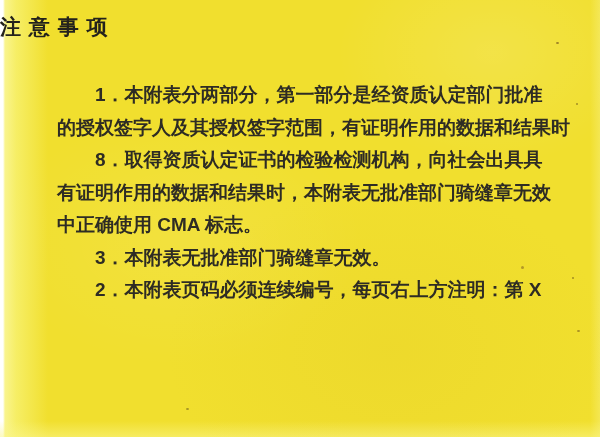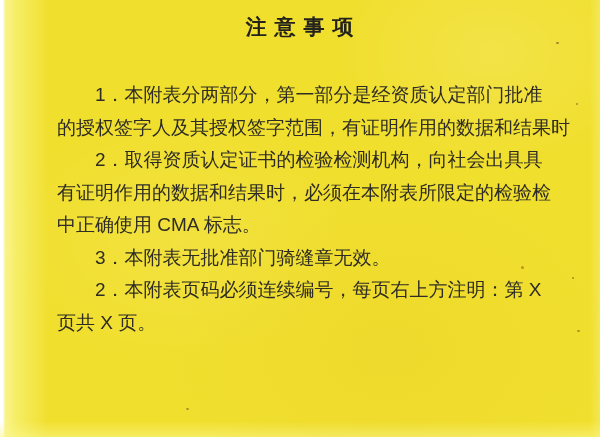--- a/index.html
+++ b/index.html
@@ -14,50 +14,49 @@
       radial-gradient(220px 160px at 82% 12%, rgba(255,255,255,0.12), transparent 70%),
       radial-gradient(260px 180px at 30% 55%, rgba(255,255,255,0.08), transparent 70%),
       radial-gradient(300px 220px at 65% 80%, rgba(205,170,25,0.10), transparent 75%),
       linear-gradient(to top, rgba(250,246,140,0.55), rgba(250,246,140,0) 16px),
       linear-gradient(to left, rgba(250,246,150,0.35), rgba(250,246,150,0) 10px),
       linear-gradient(to right, #ffffff 0px, #ffffff 3px, #f9f48d 5px, #f6ee66 16px, rgba(246,238,102,0) 48px),
       var(--paper, #f1df2e);
   }
   .title {
     position: absolute; top: 13px; left: 0; width: 100%; margin: 0;
-    text-align: center; font-size: 21px; font-weight: bold;
+    text-align: left; font-size: 21px; font-weight: bold;
     letter-spacing: 1px; color: #23221c;
   }
   .content {
     position: absolute; top: 79px; left: 57px; right: 16px;
-    font-size: 19px; line-height: 32.5px; font-weight: 400;
+    font-size: 19px; line-height: 32.5px; font-weight: 700;
   }
   .line { white-space: nowrap; }
   .indent { padding-left: 38px; }
   .speck { position: absolute; border-radius: 50%; }
 </style>
 </head>
 <body>
 
 <div class="page">
 
   <h1 class="title">注 意 事 项</h1>
 
   <div class="content">
     <div class="line indent">1．本附表分两部分，第一部分是经资质认定部门批准</div>
     <div class="line">的授权签字人及其授权签字范围，有证明作用的数据和结果时</div>
 
-    <div class="line indent">2．取得资质认定证书的检验检测机构，向社会出具具</div>
-    <div class="line">有证明作用的数据和结果时，必须在本附表所限定的检验检</div>
+    <div class="line indent">8．取得资质认定证书的检验检测机构，向社会出具具</div>
+    <div class="line">有证明作用的数据和结果时，本附表无批准部门骑缝章无效</div>
     <div class="line">中正确使用 CMA 标志。</div>
 
     <div class="line indent">3．本附表无批准部门骑缝章无效。</div>
 
     <div class="line indent">2．本附表页码必须连续编号，每页右上方注明：第 X</div>
-    <div class="line">页共 X 页。</div>
   </div>
 
   <span class="speck" style="left:556px;top:42px;width:3px;height:2px;background:rgba(122,90,30,0.7);"></span>
   <span class="speck" style="left:576px;top:103px;width:2px;height:2px;background:rgba(110,85,25,0.6);"></span>
   <span class="speck" style="left:521px;top:266px;width:3px;height:3px;background:rgba(130,95,35,0.55);"></span>
   <span class="speck" style="left:572px;top:277px;width:2px;height:2px;background:rgba(110,85,25,0.6);"></span>
   <span class="speck" style="left:577px;top:330px;width:3px;height:2px;background:rgba(122,90,30,0.6);"></span>
   <span class="speck" style="left:186px;top:408px;width:3px;height:2px;background:rgba(90,75,25,0.5);"></span>
   <span class="speck" style="left:549px;top:129px;width:2px;height:2px;background:rgba(140,110,35,0.4);"></span>
 

